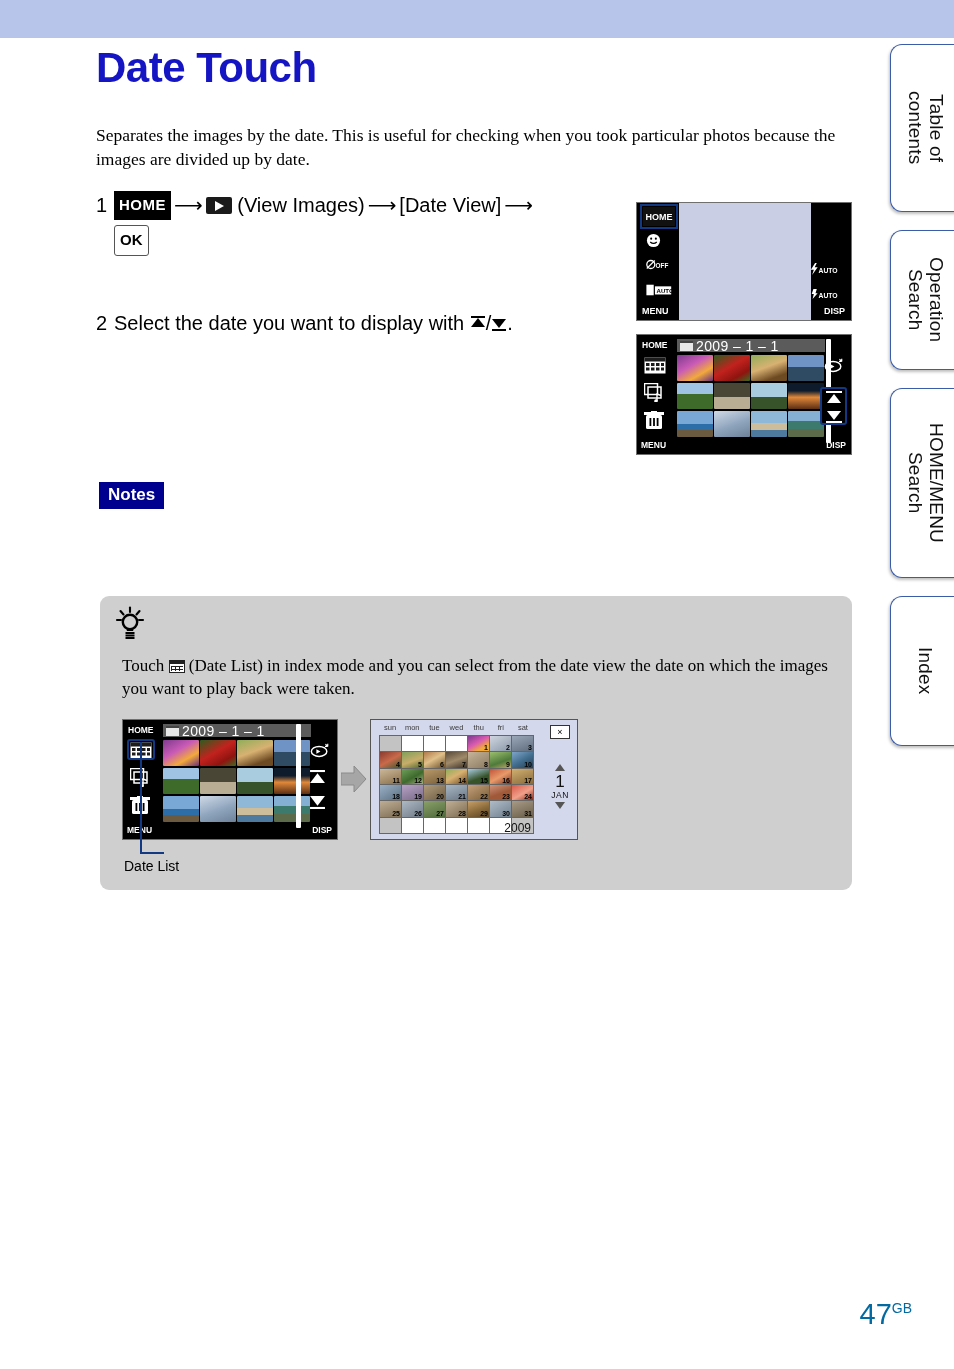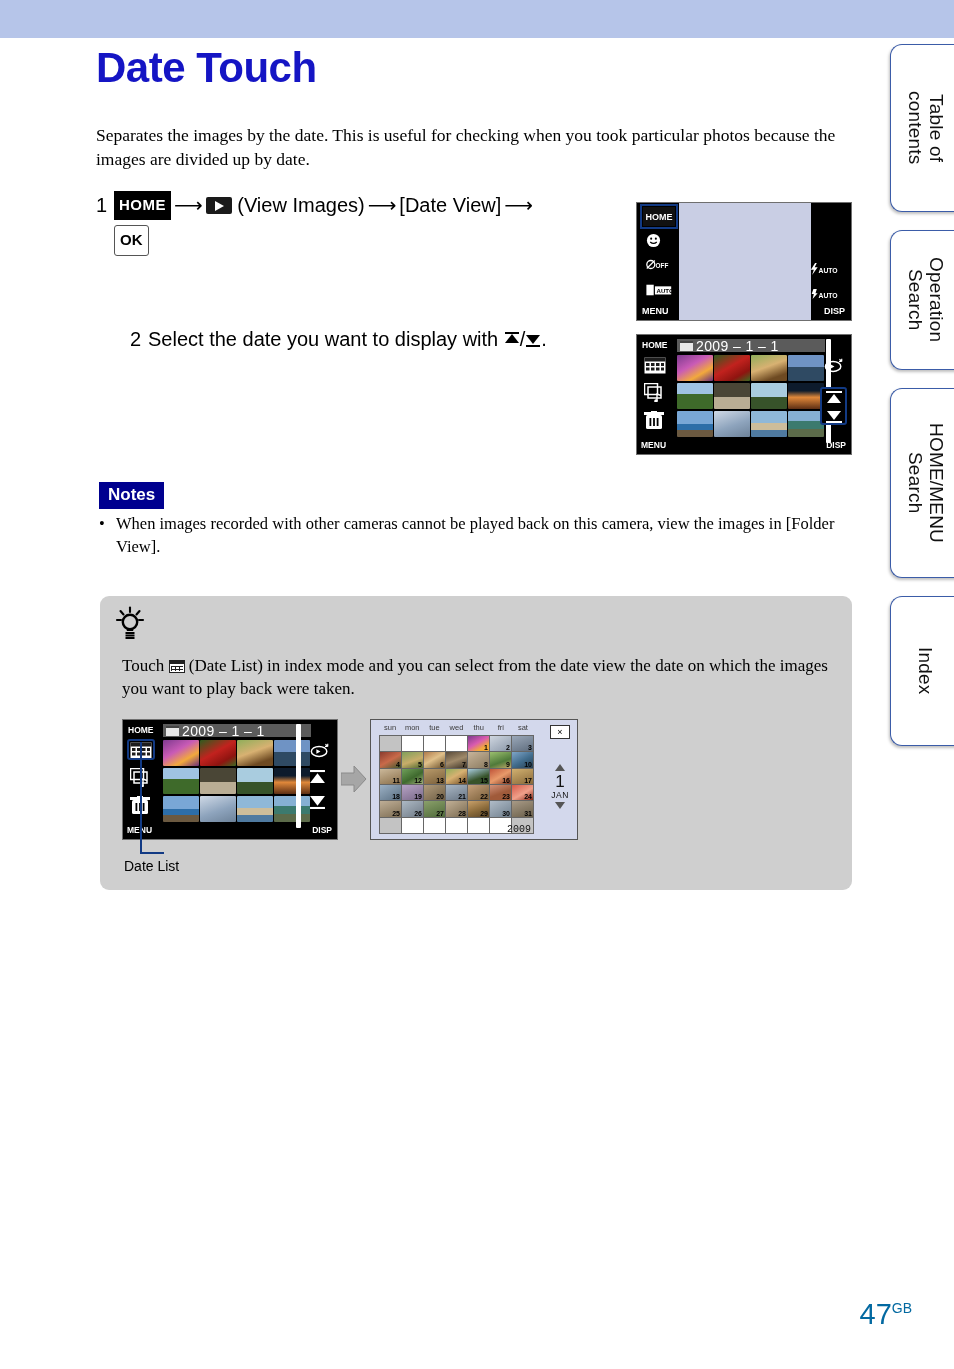--- a/index.html
+++ b/index.html
@@ -62,21 +62,21 @@
   }
 
   
   .step {
     position:absolute;
     font-family:"Liberation Sans", sans-serif;
     font-size:20px;
     color:#000;
   }
   #step1 { left:96px; top:188px; width:520px; line-height:1.75; }
-  #step2 { left:96px; top:328px; width:560px;margin-left:34px; }
+  #step2 { left:96px; top:312px; width:560px; }
 
   .num { display:inline-block; width:18px; }
 
   .badge-home {
     display:inline-block;
     background:#000; color:#fff;
     font-family:"Liberation Sans", sans-serif;
     font-weight:bold;
     font-size:15px;
     letter-spacing:0.5px;
@@ -280,21 +280,21 @@
   #cal-head {
     position:absolute; left:8px; top:3px; width:155px; height:12px;
     display:grid; grid-template-columns:repeat(7,1fr);
   }
   #cal-head div {
     font-family:"Liberation Sans", sans-serif;
     font-size:7.5px; color:#3a3a3a; text-align:center;
   }
   #cal-year {
     position:absolute; right:46px; bottom:4px;
-    font-family:Liberation Mono, monospace; font-size:10px; color:#111;
+    font-family:Liberation Sans, sans-serif; font-size:12px; color:#111;
   }
   #cal-close {
     position:absolute; right:7px; top:5px; width:20px; height:14px;
     border:1px solid #333; background:#fff;
     display:flex; align-items:center; justify-content:center;
     font-family:"Liberation Sans", sans-serif; font-size:9px; color:#000;
   }
   #cal-month {
     position:absolute; right:3px; top:42px; width:28px; text-align:center;
     font-family:"Liberation Sans", sans-serif; color:#111;
@@ -489,21 +489,20 @@
     </svg>
   </div>
 
   <div class="lcd-text idx-menu">MENU</div>
   <div class="lcd-text idx-disp">DISP</div>
 </div>
 
 <div id="notes-label">Notes</div>
 <div id="notes-list">
   <ul>
-    <li>When images recorded with other cameras cannot be played back on this camera, view the images in [Folder View].</li>
   </ul>
 </div>
 
 <div id="tip-box">
   <div id="bulb-icon">
     <svg width="32" height="34" viewBox="0 0 32 34">
       <g stroke="#000" stroke-width="2.1" stroke-linecap="round">
         <line x1="16" y1="1.5" x2="16" y2="6"></line>
         <line x1="6.5" y1="5" x2="9.5" y2="8.5"></line>
         <line x1="25.5" y1="5" x2="22.5" y2="8.5"></line>

